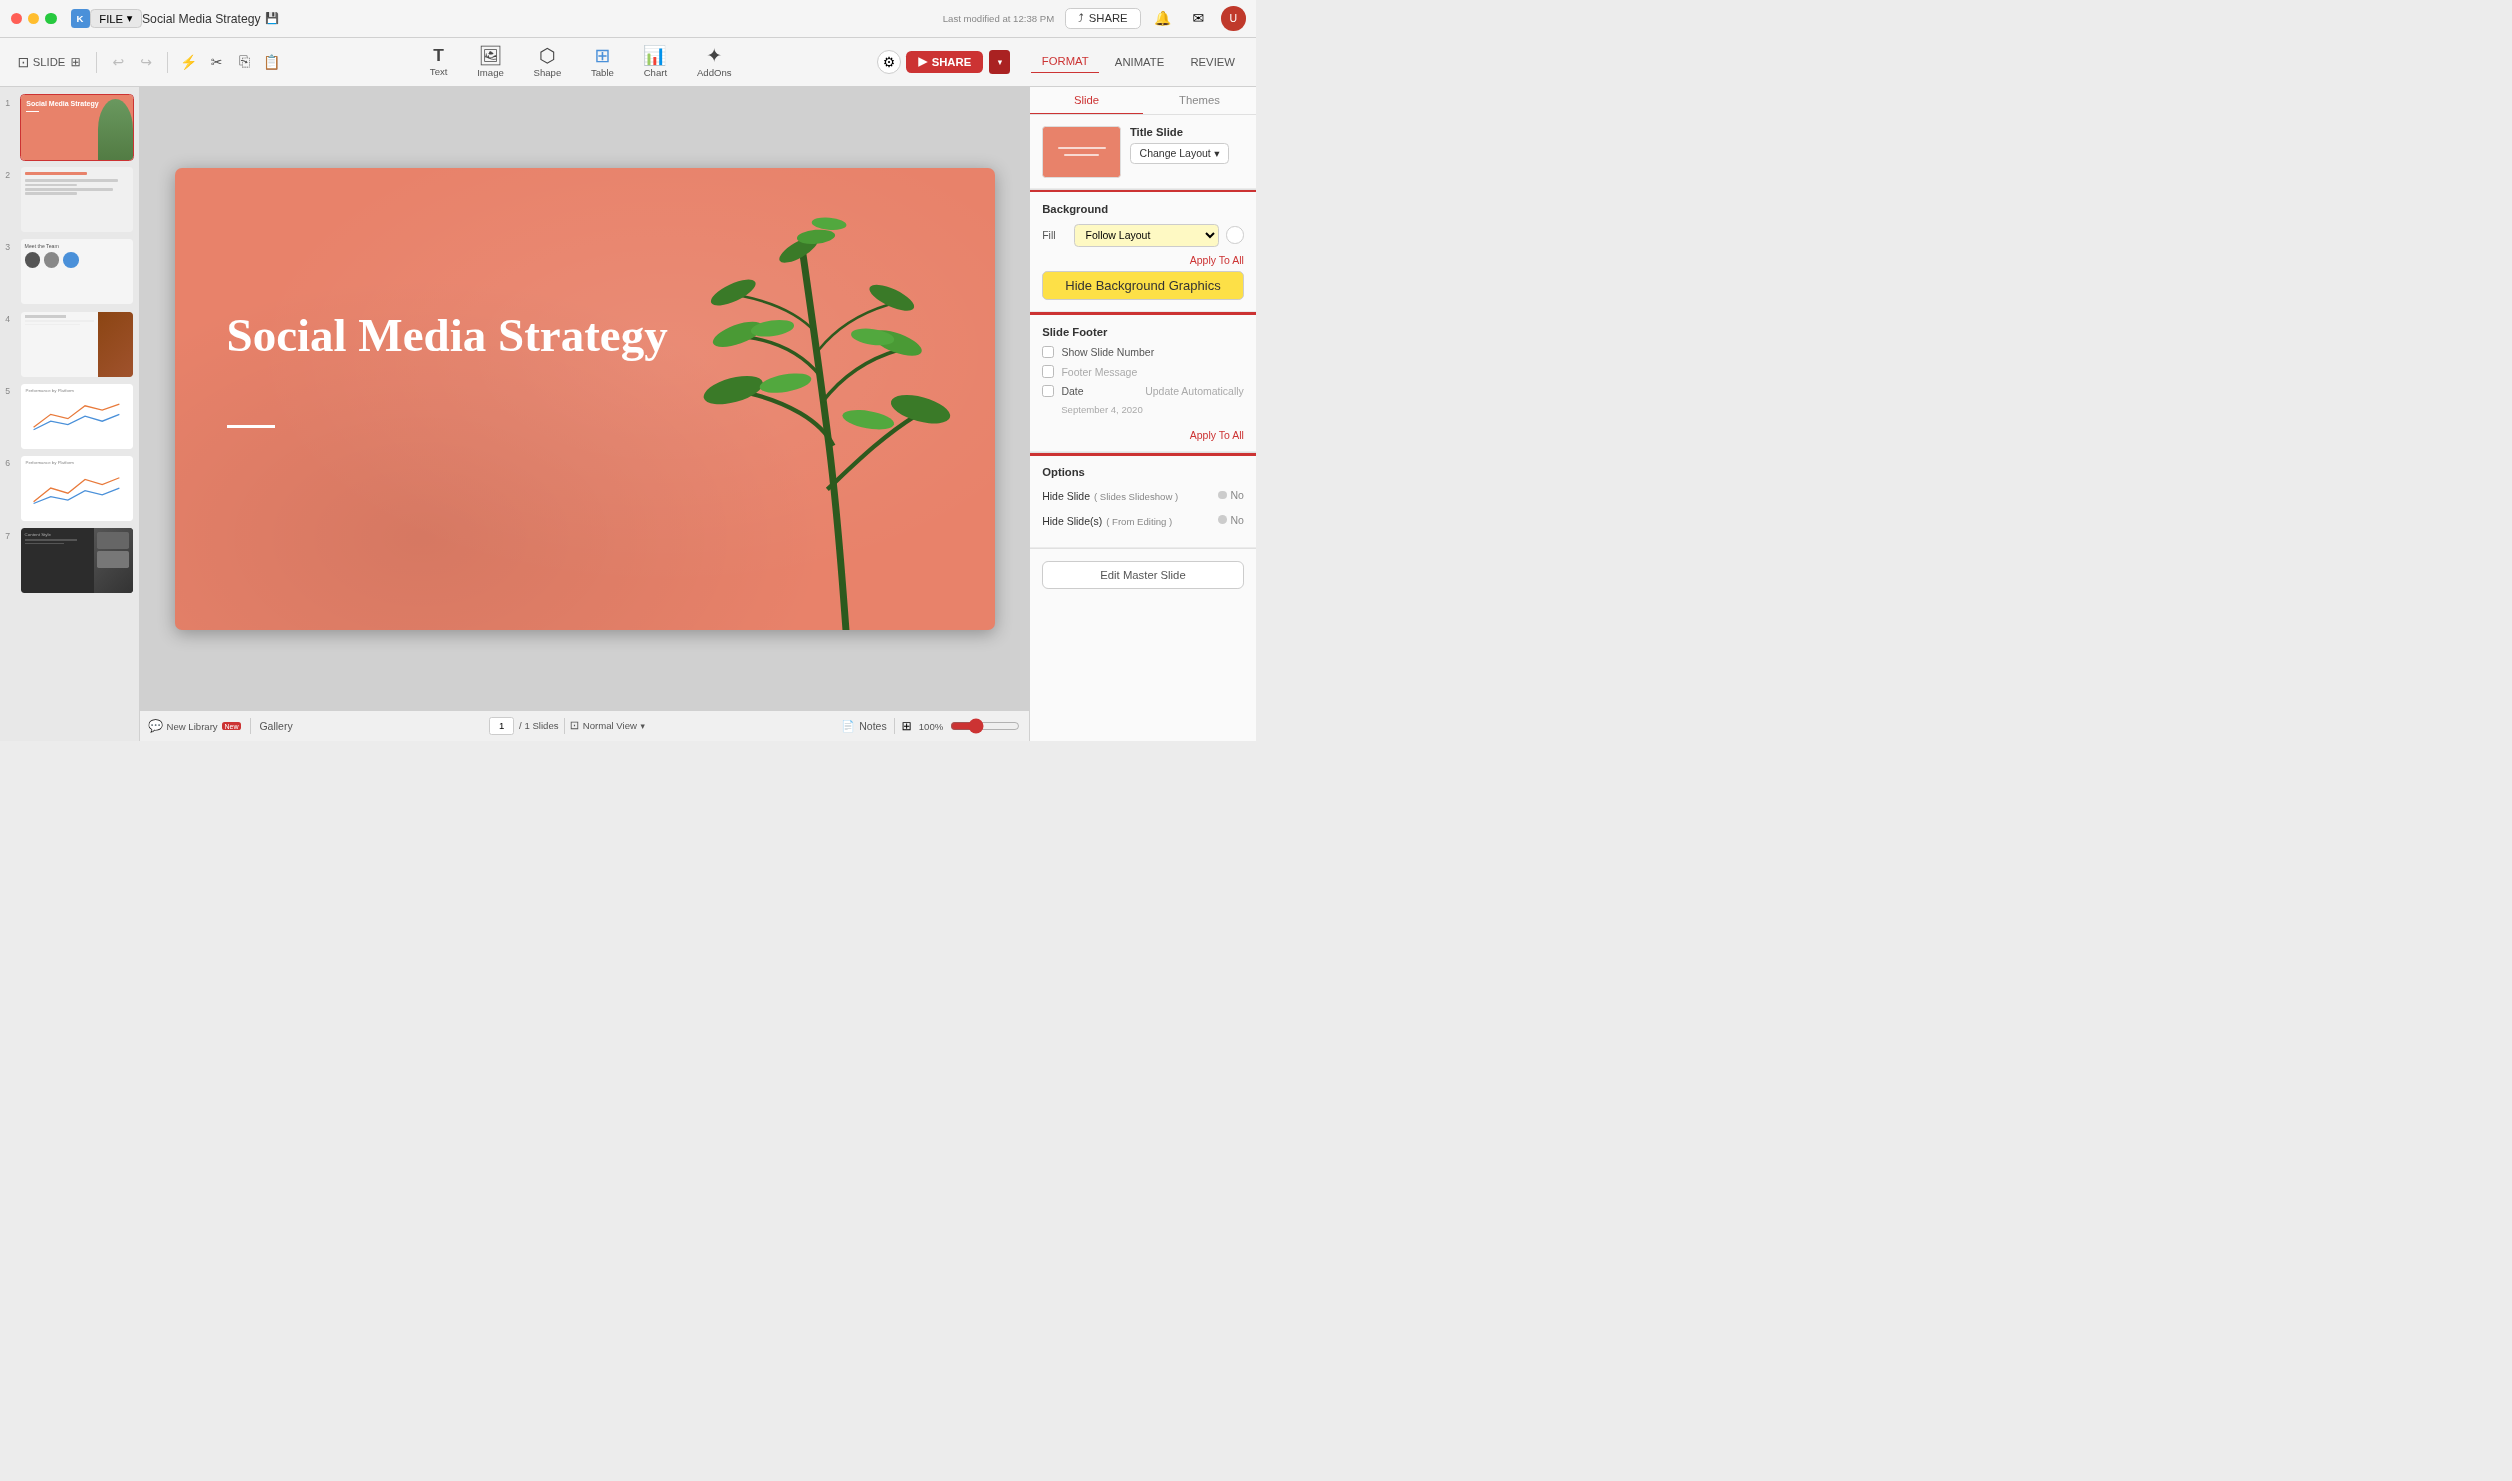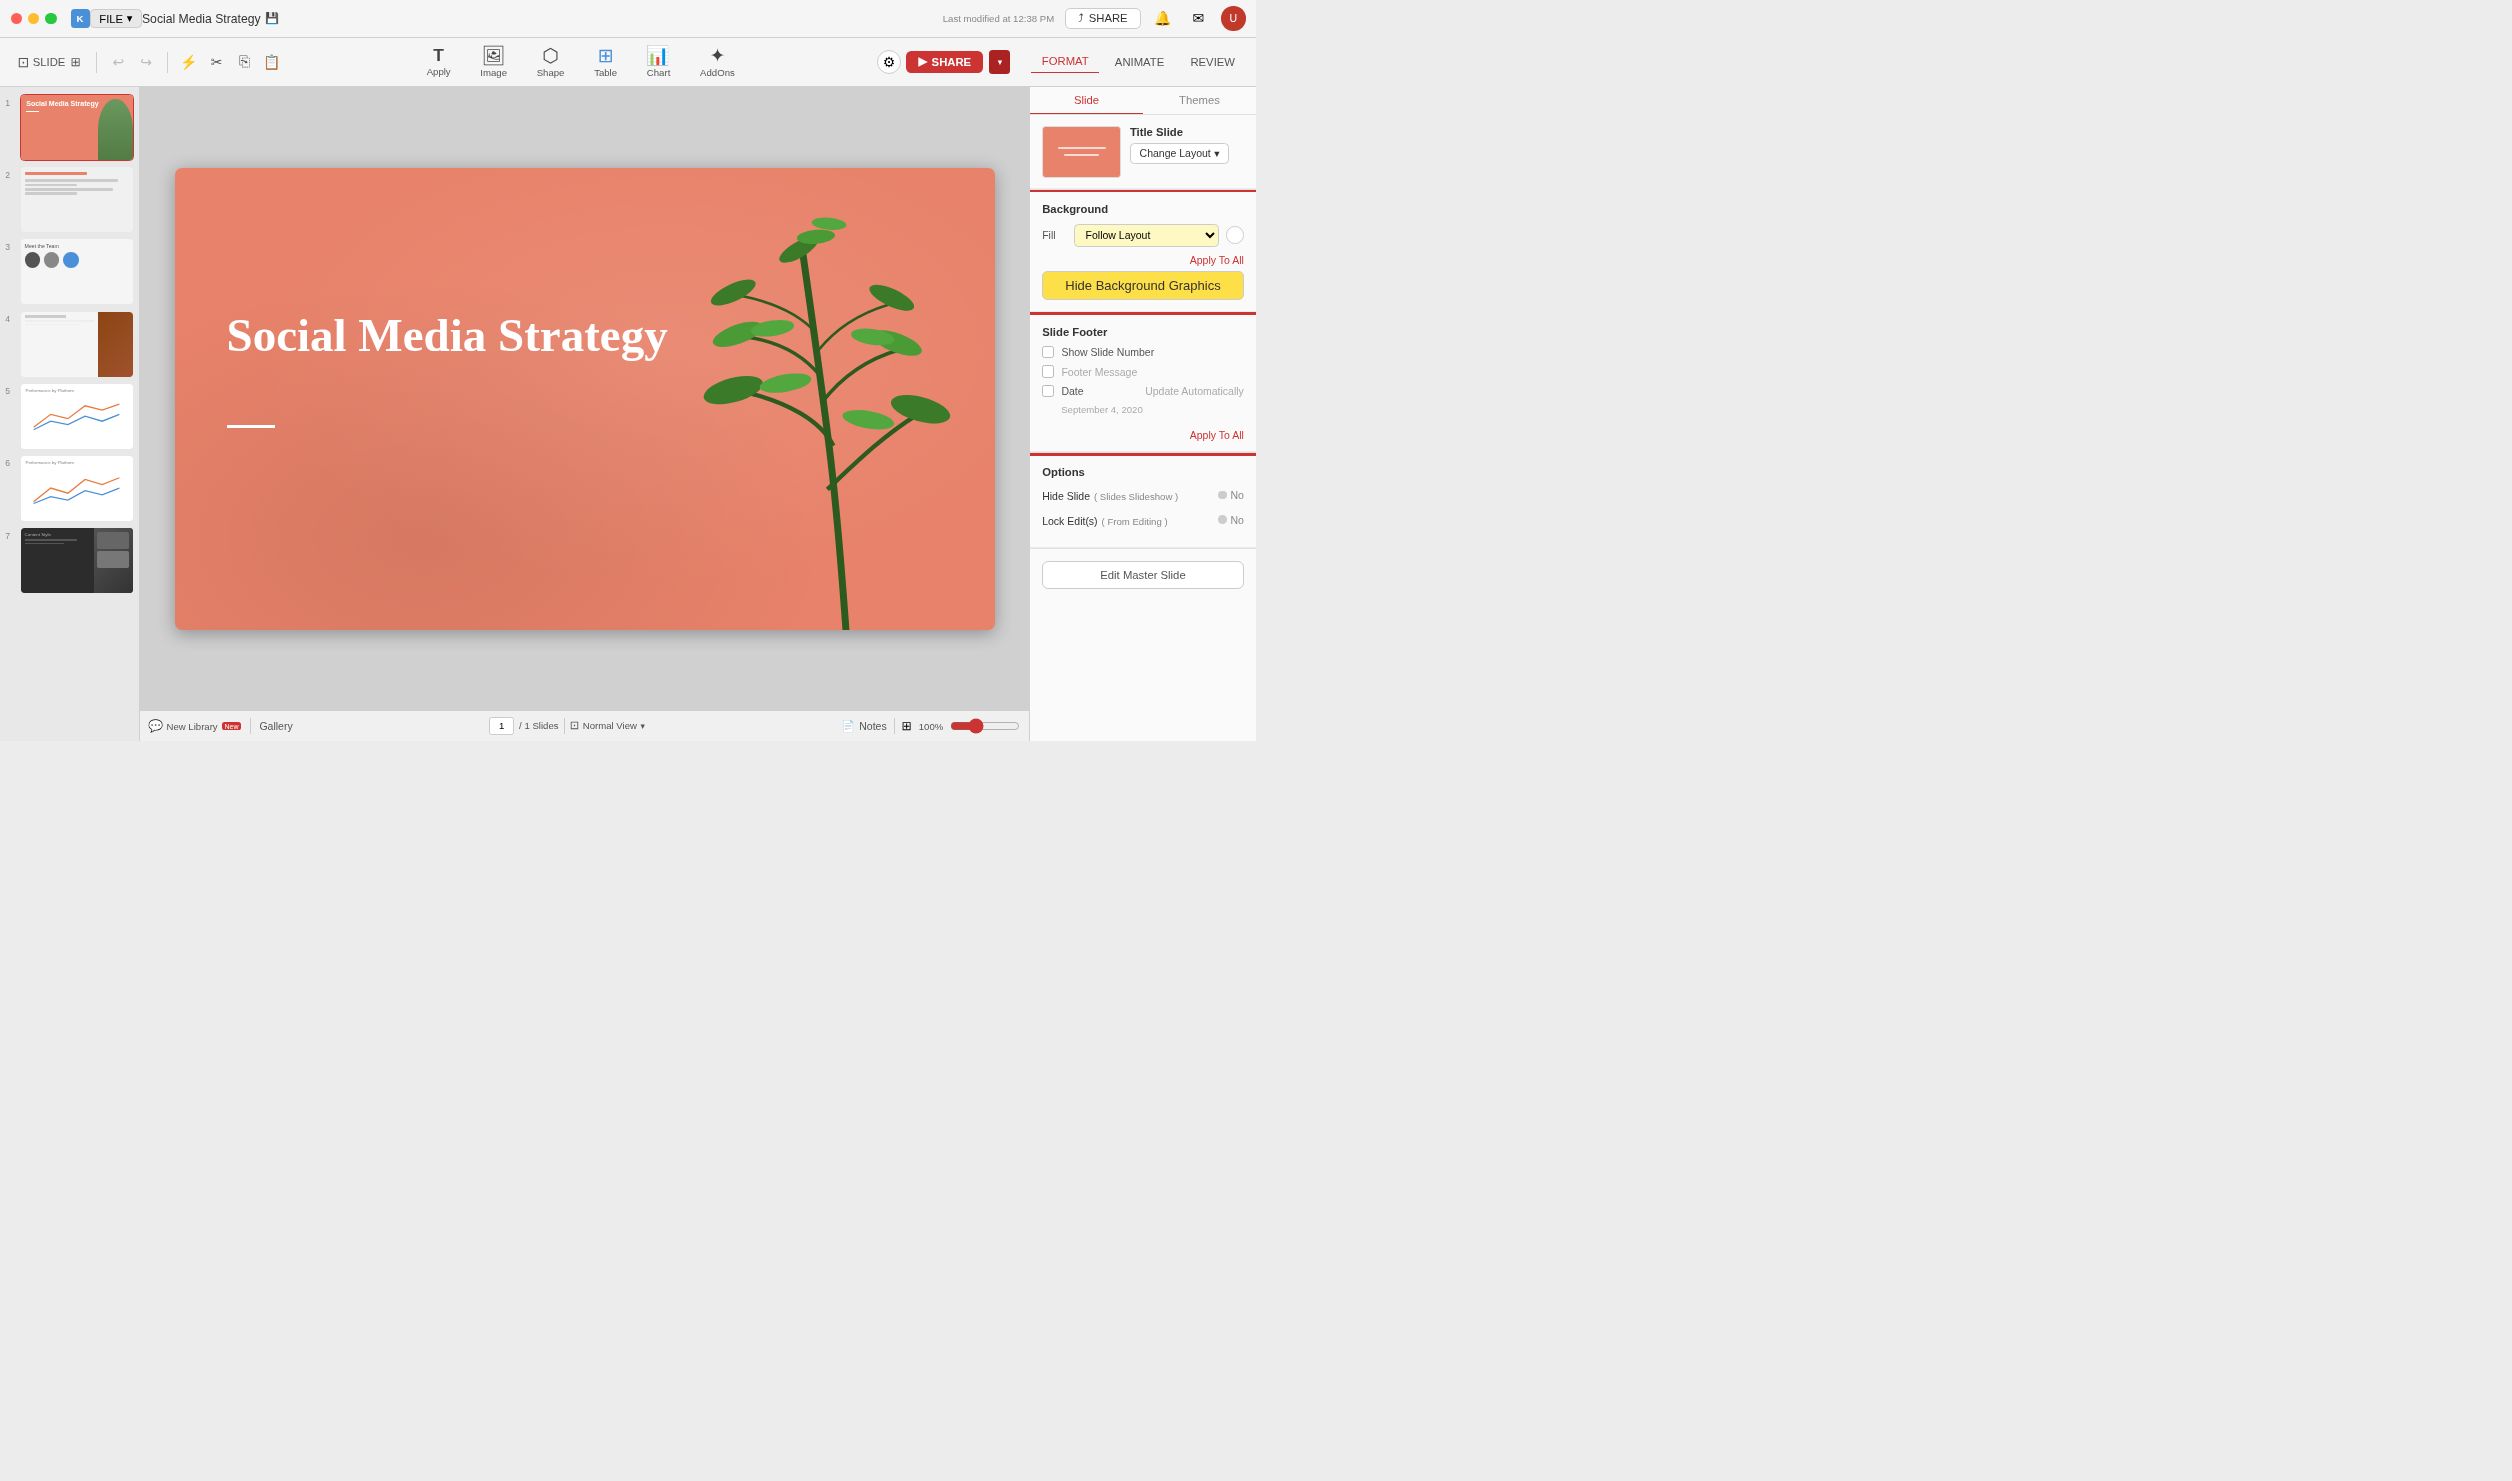--- a/index.html
+++ b/index.html
@@ -272,21 +272,21 @@
   <div class="toolbar-icon-btn disabled">↩</div>
   <div class="toolbar-icon-btn disabled">↪</div>
   <div class="toolbar-sep"></div>
   <div class="toolbar-icon-btn">⚡</div>
   <div class="toolbar-icon-btn">✂</div>
   <div class="toolbar-icon-btn">⎘</div>
   <div class="toolbar-icon-btn">📋</div>
   <div class="toolbar-center">
     <div class="tool-item">
       <div class="tool-icon" style="font-weight:bold;font-size:17.4px;">T</div>
-      <div class="tool-label">Apply</div>
+      <div class="tool-label">Text</div>
     </div>
     <div class="tool-item">
       <div class="tool-icon">🖼</div>
       <div class="tool-label">Image</div>
     </div>
     <div class="tool-item">
       <div class="tool-icon">⬡</div>
       <div class="tool-label">Shape</div>
     </div>
     <div class="tool-item">
@@ -578,21 +578,21 @@
           <span class="option-label">Hide Slide</span>
           <span class="option-sub">( Slides Slideshow )</span>
         </div>
         <div class="toggle-group">
           <div class="toggle-dot"></div>
           <span class="toggle-no">No</span>
         </div>
       </div>
       <div class="option-row">
         <div>
-          <span class="option-label">Lock Edit(s)</span>
+          <span class="option-label">Hide Slide(s)</span>
           <span class="option-sub">( From Editing )</span>
         </div>
         <div class="toggle-group">
           <div class="toggle-dot"></div>
           <span class="toggle-no">No</span>
         </div>
       </div>
     </div>
 
     <div class="panel-divider"></div>

